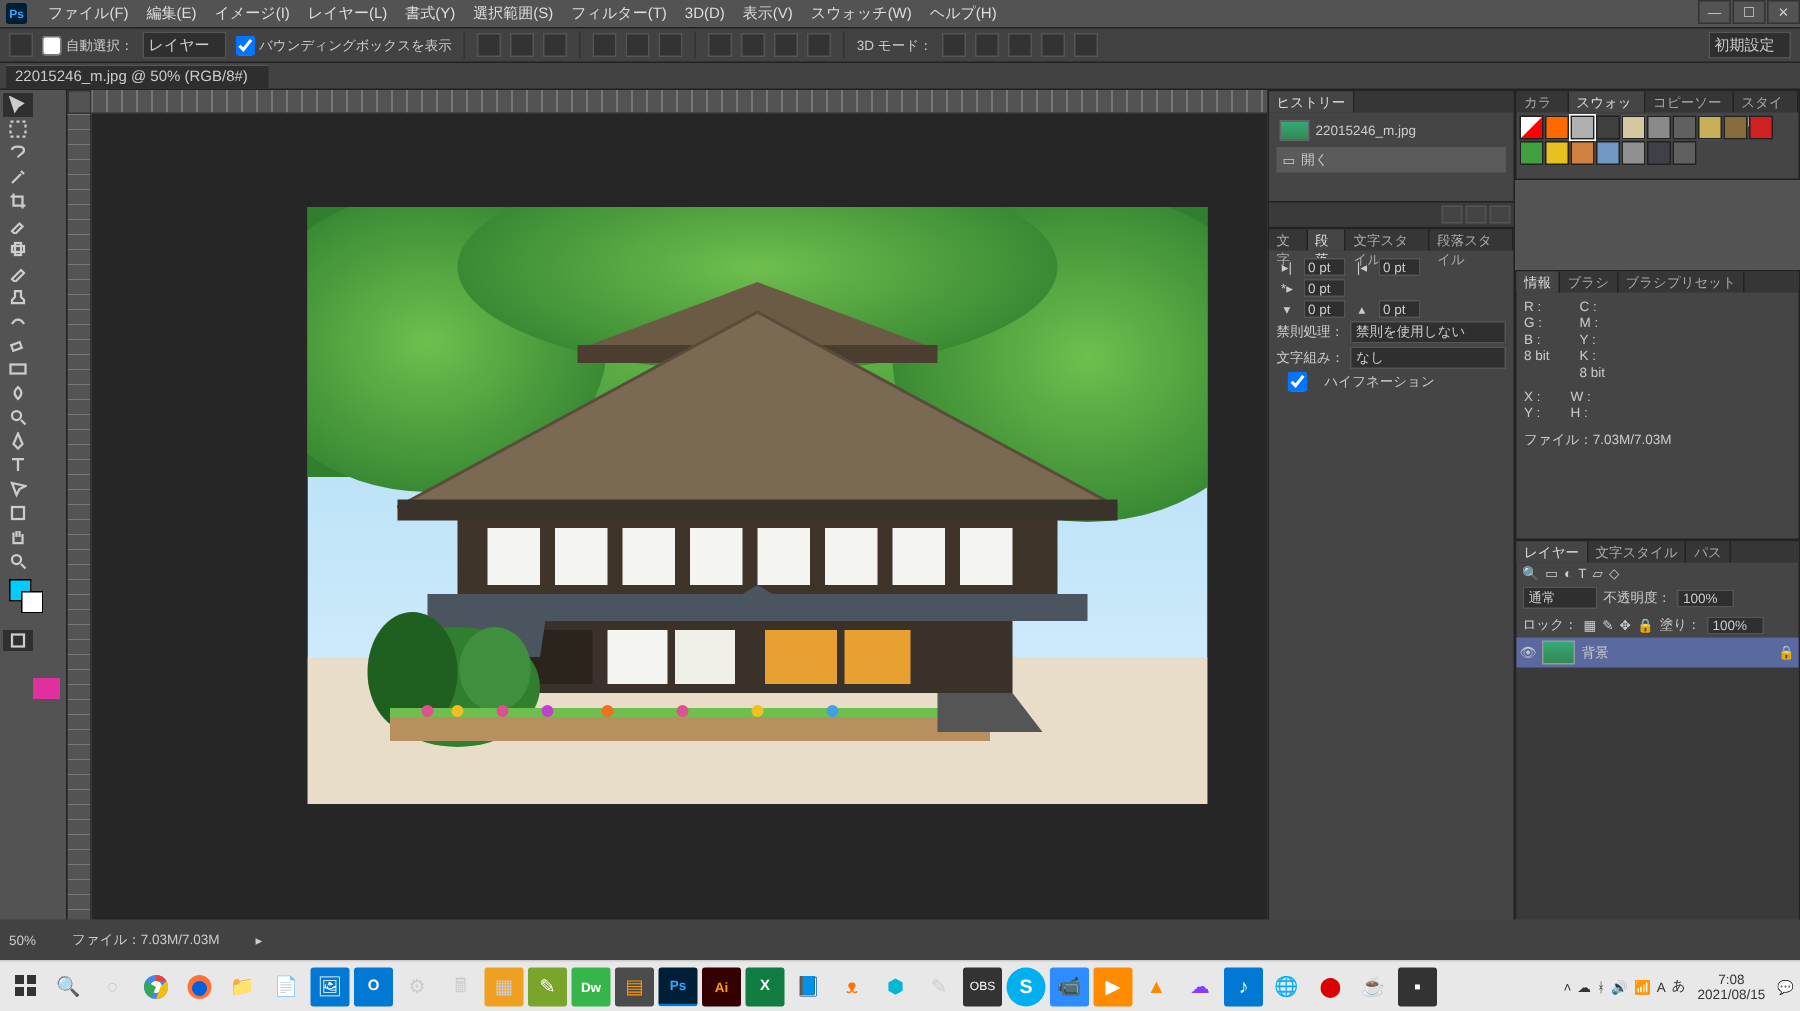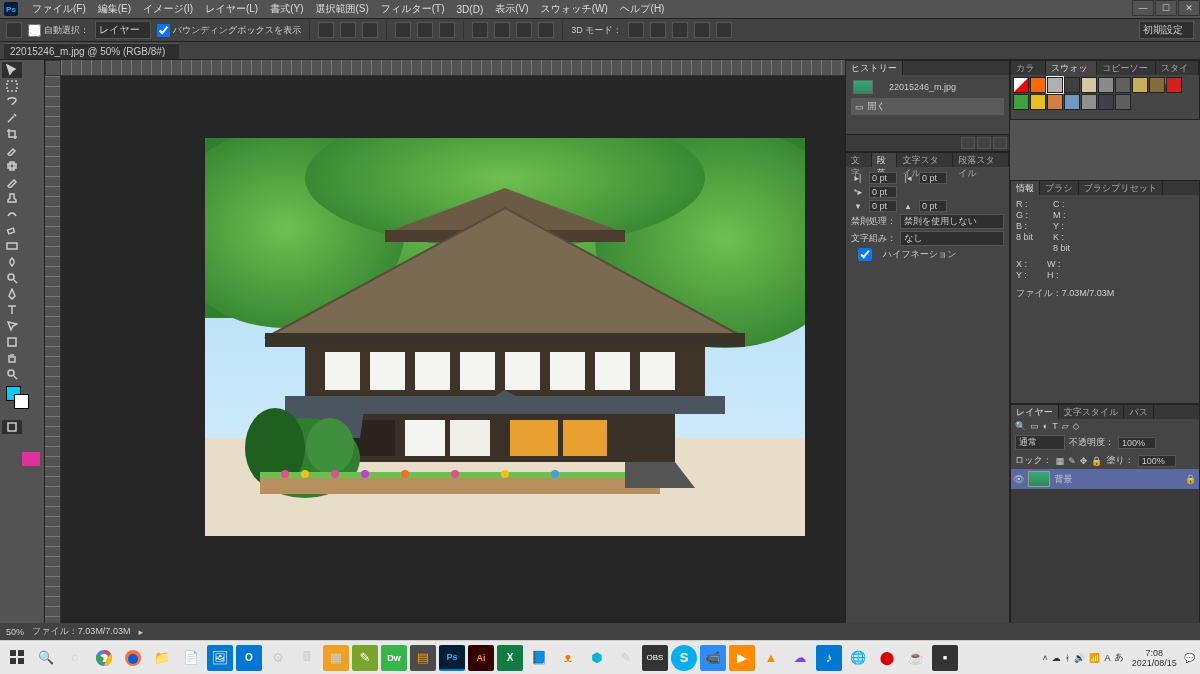--- a/index.html
+++ b/index.html
@@ -29,32 +29,32 @@
 .ruler-v { position:absolute; top:16px; left:0; width:16px; bottom:0; background:#535353; border-right:1px solid #333; background-image:repeating-linear-gradient(to bottom,#777 0,#777 1px,transparent 1px,transparent 10px); }
 .ruler-corner { position:absolute; top:0; left:0; width:16px; height:16px; background:#535353; border:1px solid #333; }
 .canvas { position:absolute; top:78px; left:160px; width:600px; height:398px; }
 .panels-right { width:165px; background:#535353; display:flex; flex-direction:column; position:relative; }
 .panels-far { width:190px; background:#535353; display:flex; flex-direction:column; }
 .panel { background:#454545; border:1px solid #222; margin:0; display:flex; flex-direction:column; }
 .panel-tabs { display:flex; background:#363636; height:14px; }
 .ptab { padding:1px 5px; font-size:9px; color:#aaa; border-right:1px solid #222; }
 .ptab.act { background:#454545; color:#ddd; }
 .panel-body { padding:3px 5px; font-size:9px; color:#ccc; flex:1; }
-.hist-row { display:flex; align-items:center; gap:16px; padding:2px; font-size:9px; }
+.hist-row { display:flex; align-items:center; gap:4px; padding:2px; font-size:9px; }
 .hist-thumb { width:20px; height:14px; background:linear-gradient(#3a7,#385); border:1px solid #666; }
 .hist-item { background:#5a5a5a; margin-top:2px; padding:2px 4px; display:flex; align-items:center; gap:4px; }
 .field-row { display:flex; align-items:center; gap:4px; margin:2px 0; }
 .field-row .ico { width:14px; text-align:center; }
 .field-row input { width:28px; background:#2f2f2f; border:1px solid #555; color:#ccc; font-size:9px; padding:0 2px; }
 .drop { background:#2f2f2f; border:1px solid #555; padding:0 10px 0 3px; font-size:9px; flex:1; color:#ccc; }
 .info-line { font-size:9px; margin:1px 0; }
 .layer-row { display:flex; align-items:center; gap:4px; padding:2px; background:#5a6aa0; }
 .layer-thumb { width:22px; height:16px; background:linear-gradient(#3a7,#385); border:1px solid #999; }
 .layer-controls { display:flex; gap:4px; align-items:center; padding:2px 4px; font-size:9px; }
-.statusbar { position:absolute; bottom:34px; left:0; right:0; height:17px; background:#424242; display:flex; align-items:center; font-size:9px; padding:0 6px; gap:8px; }
+.statusbar { position:absolute; bottom:34px; left:0; right:0; height:27px; background:#424242; display:flex; align-items:center; font-size:9px; padding:0 6px; gap:24px; }
 .taskbar { position:absolute; bottom:0; left:0; right:0; height:34px; background:#e8e8e8; display:flex; align-items:center; padding:0 4px; gap:3px; border-top:1px solid #ccc; }
 .task-icon { width:26px; height:26px; display:flex; align-items:center; justify-content:center; border-radius:2px; font-size:13px; }
 .tray { margin-left:auto; display:flex; align-items:center; gap:4px; font-size:9px; color:#333; }
 .clock { text-align:center; line-height:10px; padding:0 4px; font-size:9px; }
 .btn-row { display:flex; gap:2px; padding:2px; justify-content:flex-end; background:#3a3a3a; border-top:1px solid #222;}
 .mini-btn { width:14px; height:12px; background:#444; border:1px solid #555;}
 .sw-grid { display:flex; flex-wrap:wrap; gap:1px; padding:2px; }
 .sw { width:16px; height:16px; border:1px solid #222; }
 .sep { width:1px; height:18px; background:#333; margin:0 2px; }
 .lbl { font-size:9px; color:#ccc; }
@@ -416,21 +416,21 @@
         <div class="sw" style="background:#40a040"></div>
         <div class="sw" style="background:#e8c020"></div>
         <div class="sw" style="background:#d08040"></div>
         <div class="sw" style="background:#7098c0"></div>
         <div class="sw" style="background:#909090"></div>
         <div class="sw" style="background:#404048"></div>
         <div class="sw" style="background:#5f5f5f"></div>
       </div>
     </div>
 
-    <div class="panel" style="height:224px;margin-top:60px">
+    <div class="panel" style="height:180px;margin-top:60px">
       <div class="panel-tabs">
         <div class="ptab act">情報</div>
         <div class="ptab">ブラシ</div>
         <div class="ptab">ブラシプリセット</div>
       </div>
       <div class="panel-body">
         <div style="display:flex;gap:20px">
           <div>
               <div class="info-line">R :</div>
               <div class="info-line">G :</div>

